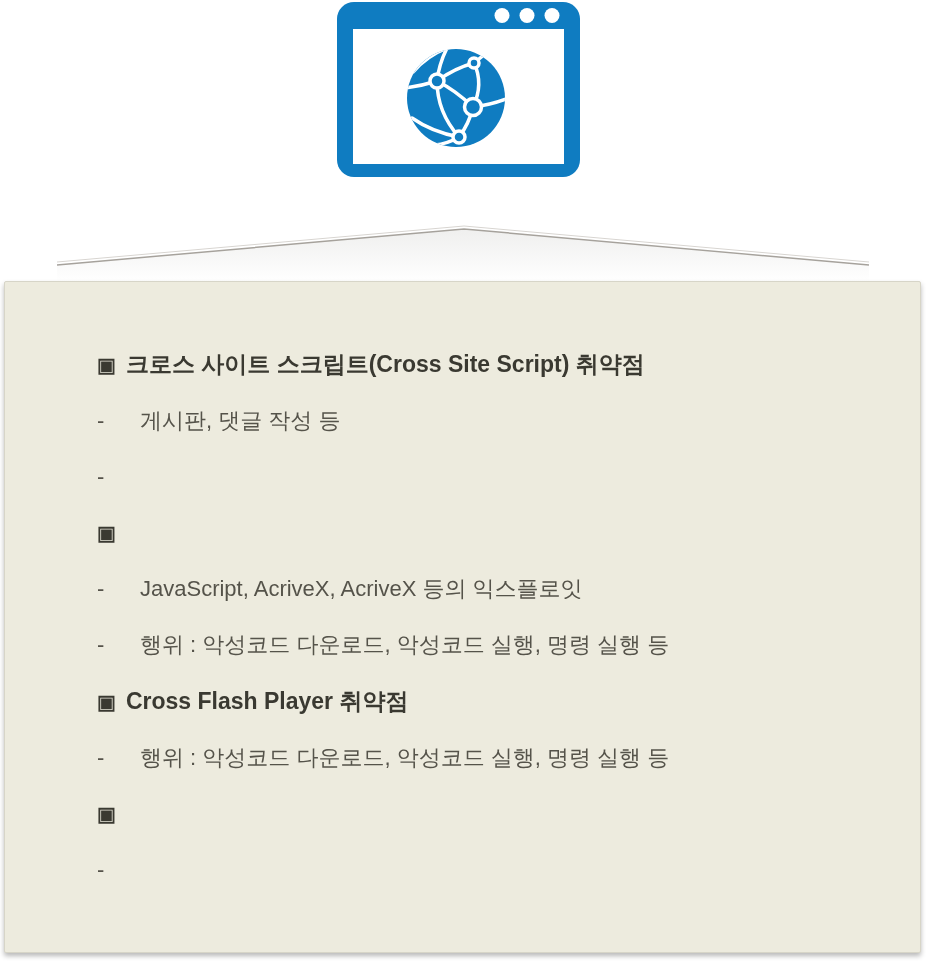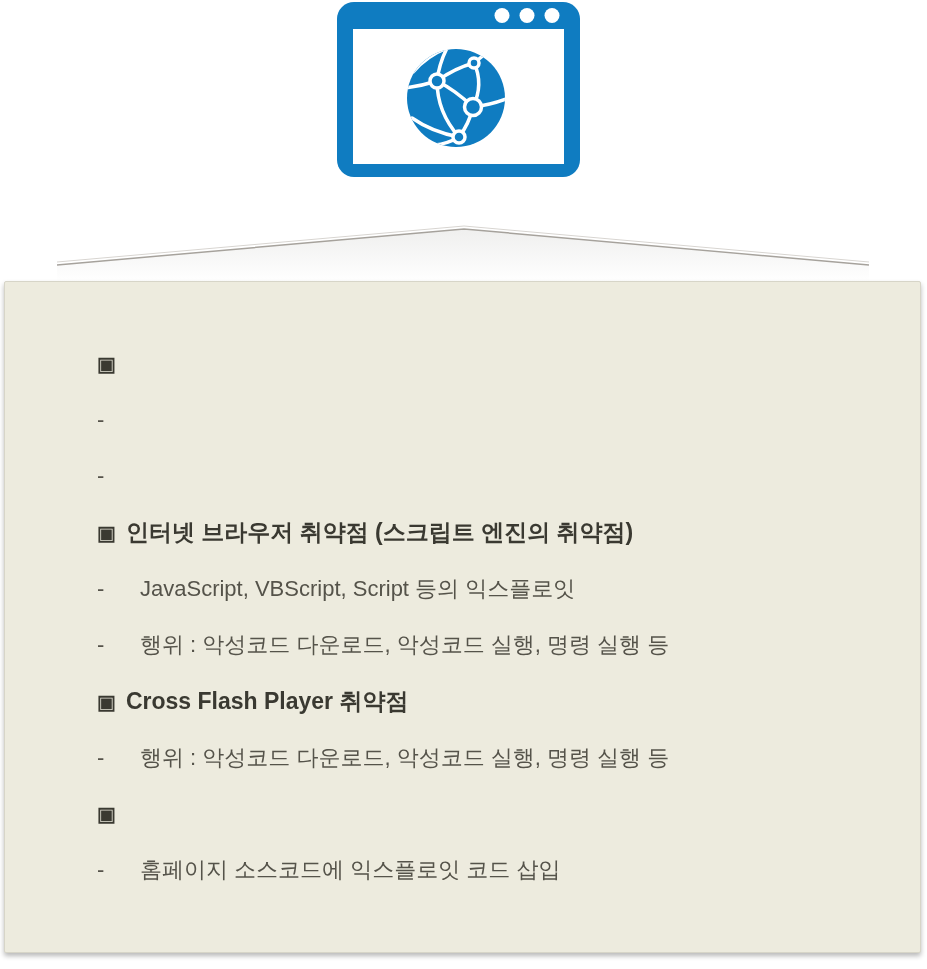--- a/index.html
+++ b/index.html
@@ -136,52 +136,52 @@
     </defs>
     <polygon points="57,47 464,11 869,47 869,64 57,64" fill="url(#foldFill)"></polygon>
     <polyline points="57,44 464,8 869,44" fill="none" stroke="#d8d5d1" stroke-width="1"></polyline>
     <polyline points="57,47 464,11 869,47" fill="none" stroke="#a6a29c" stroke-width="1.5"></polyline>
   </svg>
 
   <div class="panel">
 
     <div class="row heading">
       <span class="hmark">▣</span>
+      <span class="htext">크로스 사이트 스크립트(Cross Site Script) 취약점</span>
     </div>
     <div class="row bullet">
       <span class="bmark">-</span>
+      <span class="btext">게시판, 댓글 작성 등</span>
     </div>
     <div class="row bullet">
       <span class="bmark">-</span>
     </div>
 
     <div class="row heading">
       <span class="hmark">▣</span>
-      <span class="htext">인터넷 브라우저 취약점 (스크립트 엔진의 취약점)</span>
     </div>
     <div class="row bullet">
       <span class="bmark">-</span>
-      <span class="btext">JavaScript, VBScript, Script 등의 익스플로잇</span>
+      <span class="btext">JavaScript, AcriveX, AcriveX 등의 익스플로잇</span>
     </div>
     <div class="row bullet">
       <span class="bmark">-</span>
       <span class="btext">행위 : 악성코드 다운로드, 악성코드 실행, 명령 실행 등</span>
     </div>
 
     <div class="row heading">
       <span class="hmark">▣</span>
       <span class="htext">Cross Flash Player 취약점</span>
     </div>
     <div class="row bullet">
       <span class="bmark">-</span>
       <span class="btext">행위 : 악성코드 다운로드, 악성코드 실행, 명령 실행 등</span>
     </div>
 
     <div class="row heading">
       <span class="hmark">▣</span>
     </div>
     <div class="row bullet">
       <span class="bmark">-</span>
-      <span class="btext">홈페이지 소스코드에 익스플로잇 코드 삽입</span>
     </div>
 
   </div>
 </div>
 
 </body></html>

